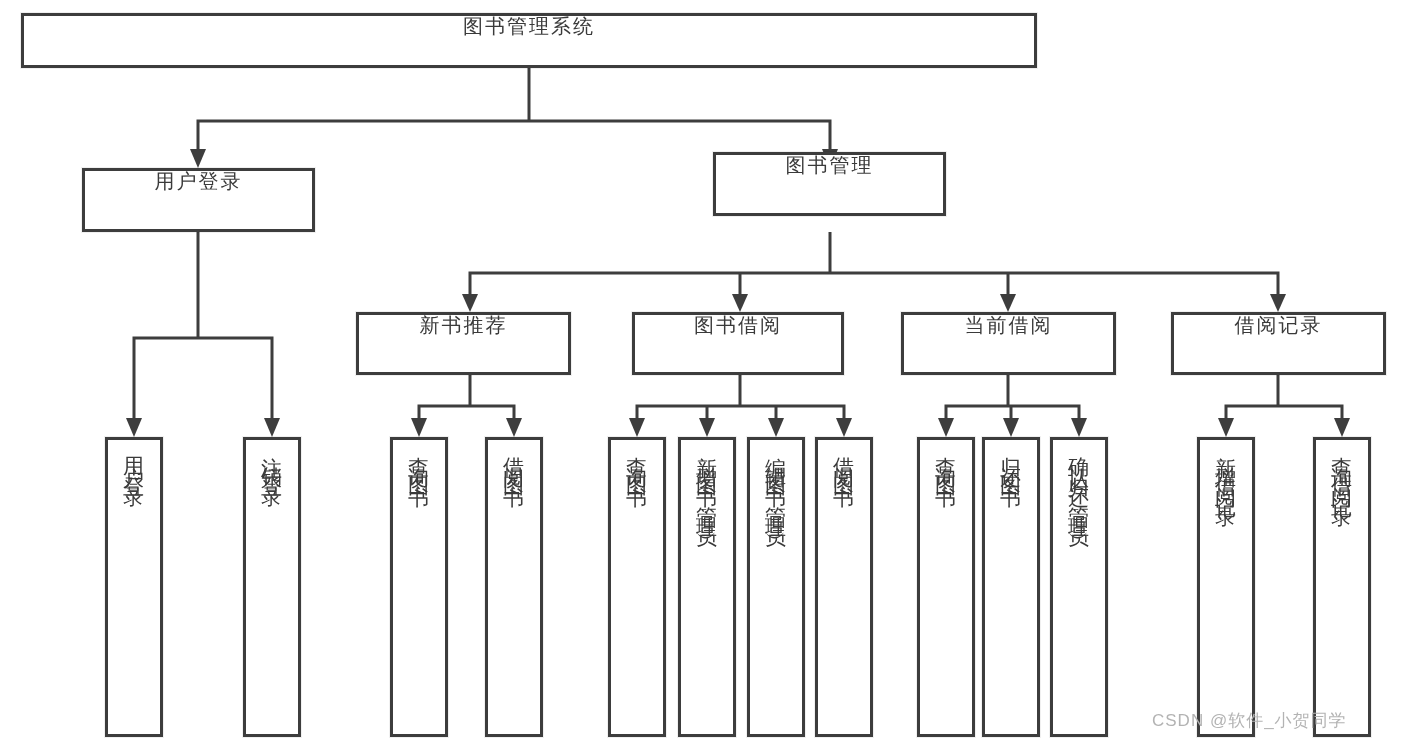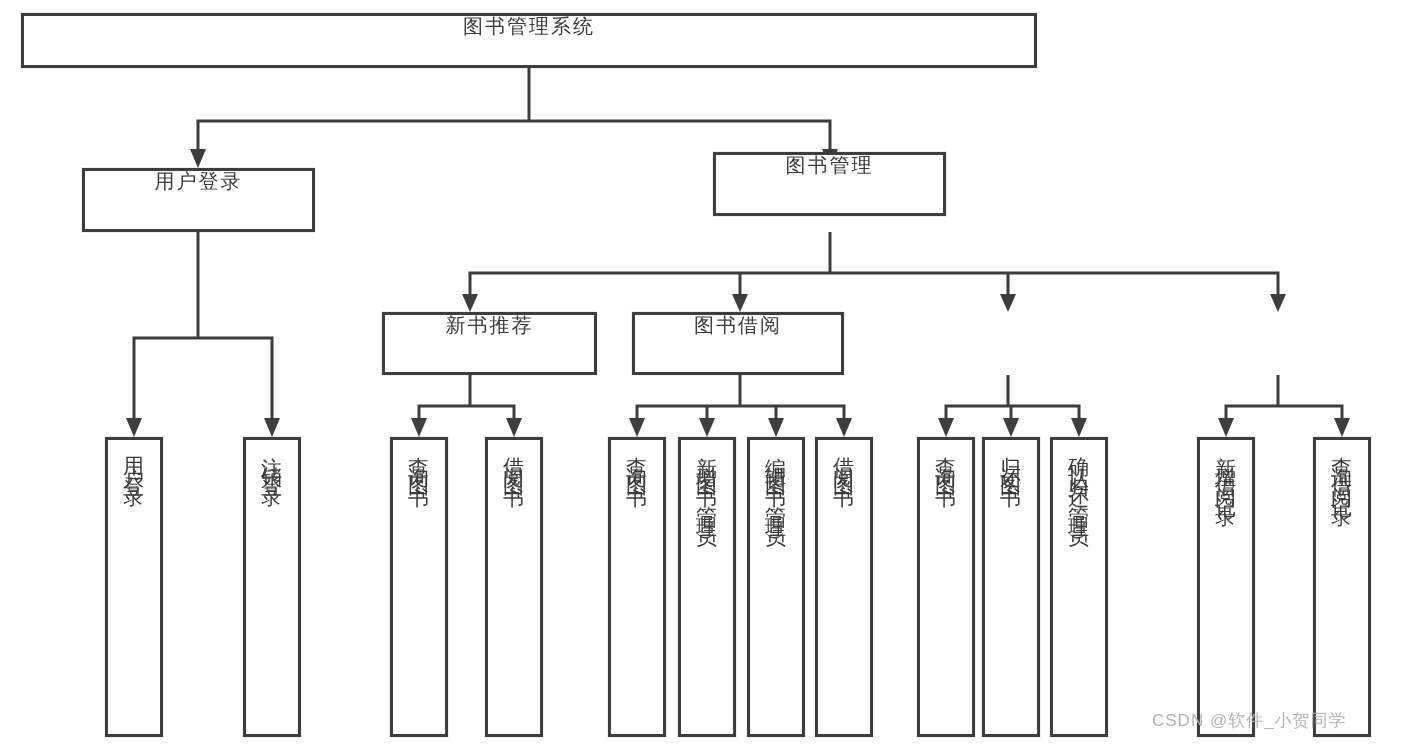--- a/index.html
+++ b/index.html
@@ -93,25 +93,31 @@
     <span class="hlabel">图书管理系统</span>
   </div>
 
   <div class="box" style="left:82px;top:168px;width:233px;height:64px">
     <span class="hlabel">用户登录</span>
   </div>
   <div class="box" style="left:713px;top:152px;width:233px;height:64px">
     <span class="hlabel">图书管理</span>
   </div>
 
-  <div class="box" style="left:382px;top:312px;width:215px;height:63px">
+  <div class="box" style="left:356px;top:312px;width:215px;height:63px">
     <span class="hlabel">新书推荐</span>
   </div>
   <div class="box" style="left:632px;top:312px;width:212px;height:63px">
     <span class="hlabel">图书借阅</span>
+  </div>
+  <div class="box" style="left:901px;top:312px;width:215px;height:63px">
+    <span class="hlabel">当前借阅</span>
+  </div>
+  <div class="box" style="left:1171px;top:312px;width:215px;height:63px">
+    <span class="hlabel">借阅记录</span>
   </div>
 
   <div class="box" style="left:105px;top:437px;width:58px;height:300px">
     <span class="vlabel">用户登录</span>
   </div>
   <div class="box" style="left:243px;top:437px;width:58px;height:300px">
     <span class="vlabel">注销登录</span>
   </div>
 
   <div class="box" style="left:390px;top:437px;width:58px;height:300px">

